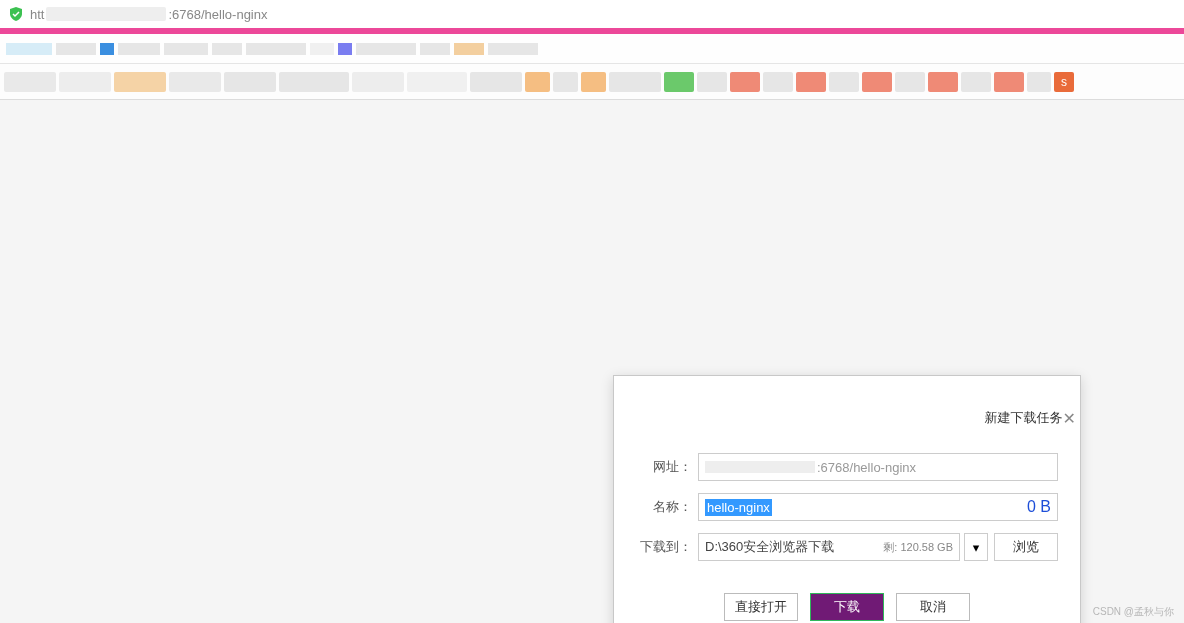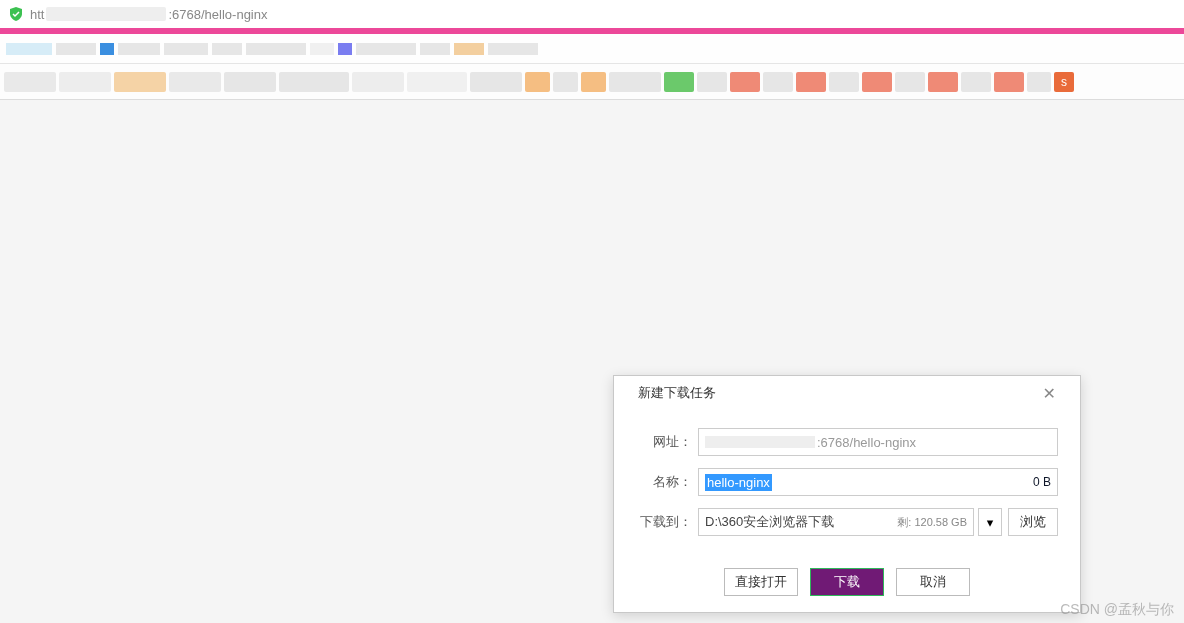--- a/index.html
+++ b/index.html
@@ -63,24 +63,25 @@
   top: 375px;
   width: 468px;
   background: #fff;
   border: 1px solid #c8c8c8;
   box-shadow: 0 3px 12px rgba(0,0,0,.15);
 }
 .dlg-header {
   height: 34px;
   display: flex;
   align-items: center;
-  justify-content: space-between;
-  padding: 0 24px;
+  justify-content: flex-end;
+  padding: 0 4px;
   font-size: 13px;
   color: #333;
+  margin-top: 25px;
 }
 .close { cursor: pointer; font-size: 16px; color: #888; }
 .dlg-body { padding: 6px 22px 10px 22px; }
 .row {
   display: flex;
   align-items: center;
   margin: 12px 0;
 }
 .row-label {
   width: 56px;
@@ -100,35 +101,35 @@
   color: #444;
   background: #fff;
 }
 .field-url { color: #999; }
 .url-blur2 { width: 110px; height: 12px; background: #eee; margin-right: 2px; }
 .selected {
   background: #3399ff;
   color: #fff;
   padding: 1px 2px;
 }
-.size { margin-left: auto; color: #0f172a; font-size: 12px; }
+.size { margin-left: auto; color: #1d4ed8; font-size: 16px; }
 .remain { margin-left: auto; color: #888; font-size: 11px; }
 .dd-btn {
   width: 24px;
   height: 28px;
   border: 1px solid #ccc;
   margin-left: 4px;
   display: flex;
   align-items: center;
   justify-content: center;
   cursor: pointer;
   background: #fff;
 }
 .browse-btn {
-  width: 50px;
+  width: 64px;
   height: 28px;
   border: 1px solid #ccc;
   margin-left: 6px;
   display: flex;
   align-items: center;
   justify-content: center;
   cursor: pointer;
   background: #fff;
   font-size: 13px;
   color: #333;
@@ -154,21 +155,21 @@
 .btn-primary {
   background: #701a75;
   border-color: #2fb75a;
   color: #fff;
 }
 .watermark {
   position: absolute;
   right: 10px;
   bottom: 4px;
   color: rgba(140,140,140,.6);
-  font-size: 14px;
+  font-size: 10px;
 }
 </style>
 </head>
 <body>
 
 <div class="addr-bar">
   <span class="shield">
     <svg viewBox="0 0 16 16">
         <path d="M8 1 L14 3 L14 8 C14 11 11 14 8 15 C5 14 2 11 2 8 L2 3 Z" fill="#3cc151"></path>
         <path d="M5 8 L7 10 L11 6" stroke="#fff" stroke-width="1.5" fill="none"></path>

